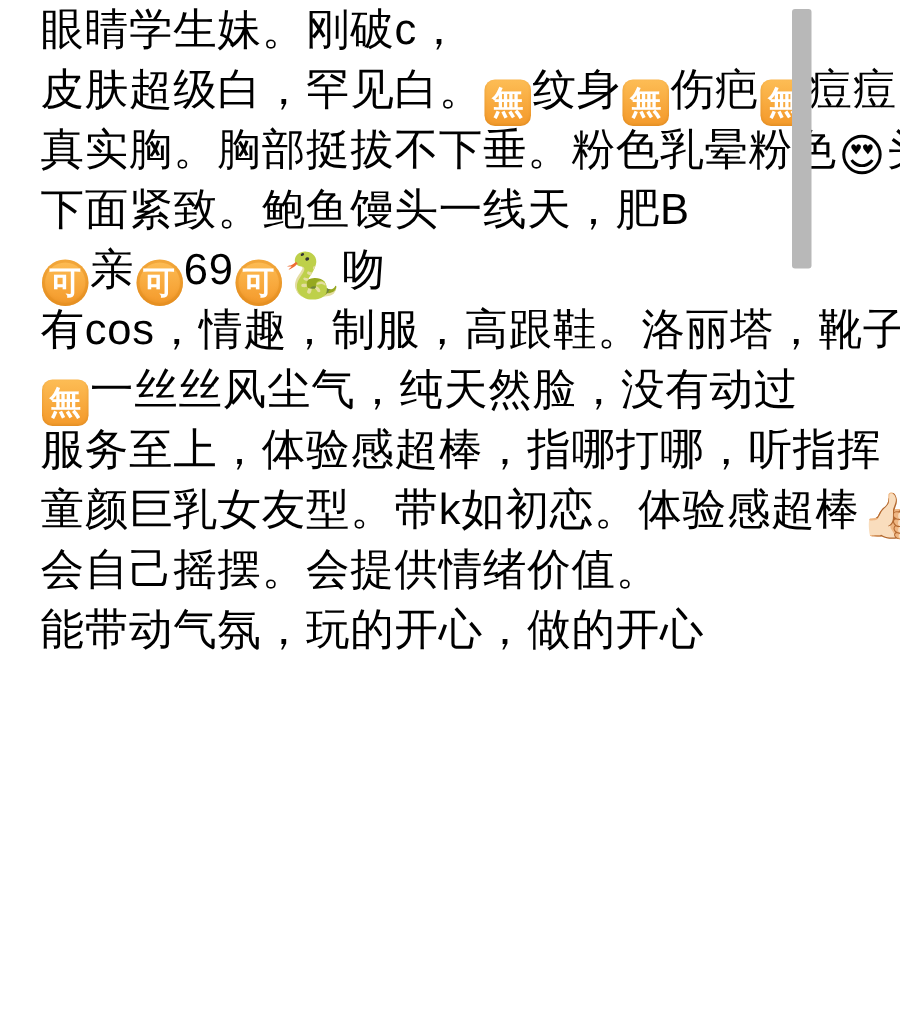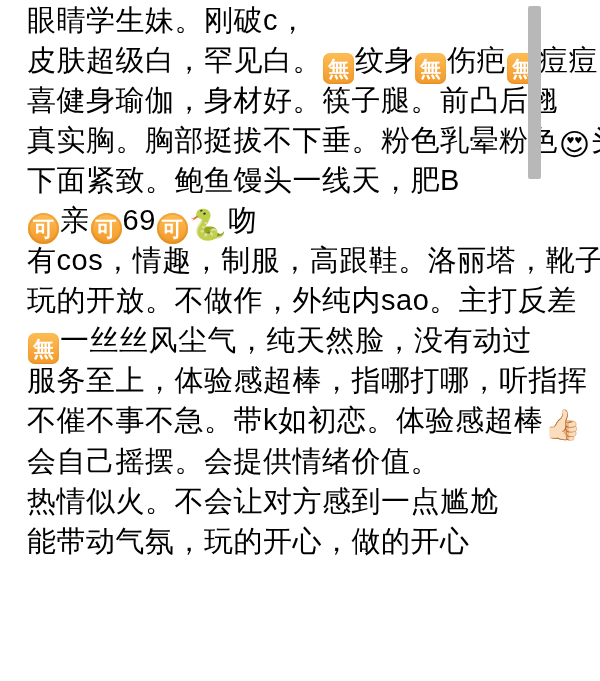--- a/index.html
+++ b/index.html
@@ -74,27 +74,24 @@
     border-radius: 2px;
   }
 </style>
 </head>
 <body>
 
 <div class="viewport">
   <div class="message-text">
       <div class="line"><span class="run">眼睛学生妹。刚破c，</span></div>
       <div class="line"><span class="run">皮肤超级白，罕见白。</span><span class="badge square">無</span><span class="run">纹身</span><span class="badge square">無</span><span class="run">伤疤</span><span class="badge square">無</span><span class="run">痘痘</span></div>
-      <div class="line"><span class="run">喜健身瑜伽，身材好。筷子腿。前凸后翘</span></div>
       <div class="line"><span class="run">真实胸。胸部挺拔不下垂。粉色乳晕粉色</span><span class="emoji">😍</span><span class="run">头</span></div>
       <div class="line"><span class="run">下面紧致。鲍鱼馒头一线天，肥B</span></div>
       <div class="line"><span class="badge circle">可</span><span class="run">亲</span><span class="badge circle">可</span><span class="run">69</span><span class="badge circle">可</span><span class="emoji">🐍</span><span class="run">吻</span></div>
       <div class="line"><span class="run">有cos，情趣，制服，高跟鞋。洛丽塔，靴子</span></div>
-      <div class="line"><span class="run">玩的开放。不做作，外纯内sao。主打反差</span></div>
       <div class="line"><span class="badge square">無</span><span class="run">一丝丝风尘气，纯天然脸，没有动过</span></div>
       <div class="line"><span class="run">服务至上，体验感超棒，指哪打哪，听指挥</span></div>
-      <div class="line"><span class="run">不催不事不急。带k如初恋。体验感超棒</span><span class="emoji">👍🏻</span></div>
+      <div class="line"><span class="run">童颜巨乳女友型。带k如初恋。体验感超棒</span><span class="emoji">👍🏻</span></div>
       <div class="line"><span class="run">会自己摇摆。会提供情绪价值。</span></div>
-      <div class="line"><span class="run">热情似火。不会让对方感到一点尴尬</span></div>
       <div class="line"><span class="run">能带动气氛，玩的开心，做的开心</span></div>
     </div>
   <div class="scrollbar-thumb"></div>
 </div>
 
 </body></html>

